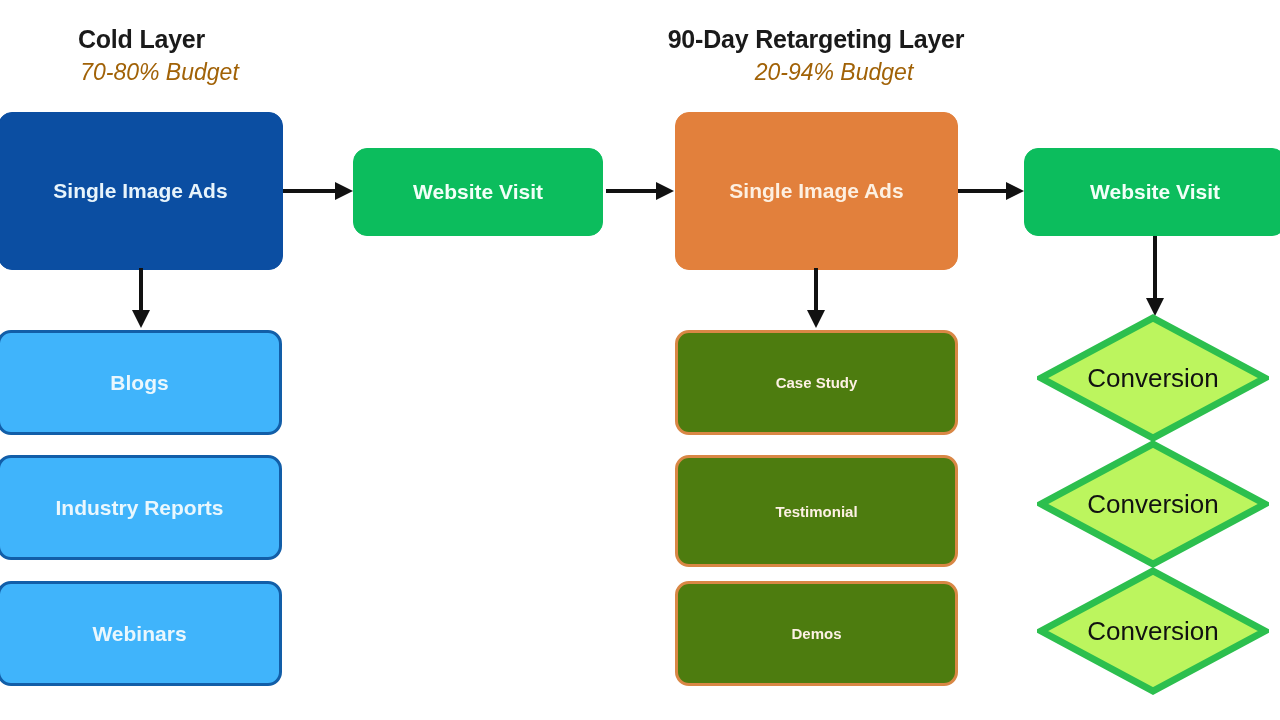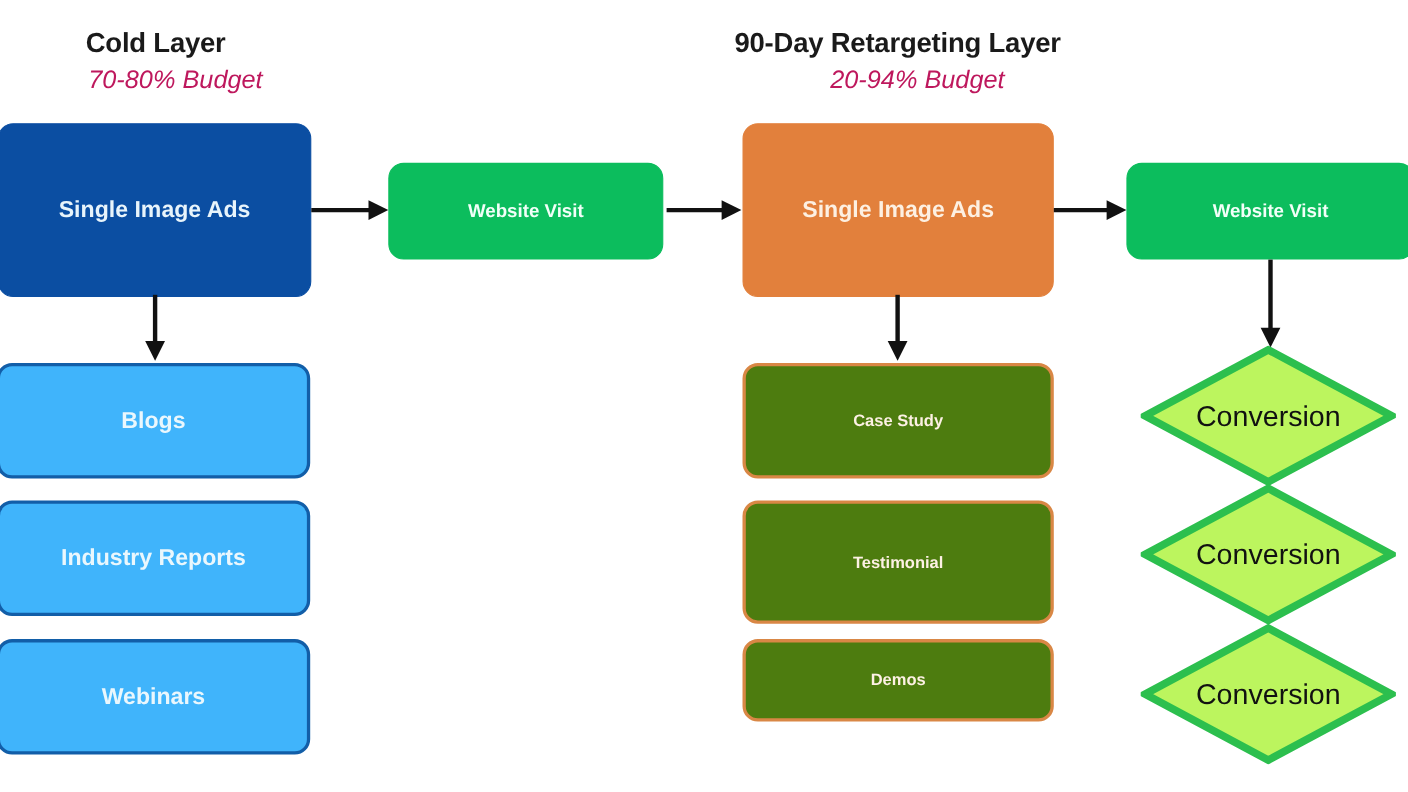--- a/index.html
+++ b/index.html
@@ -32,21 +32,21 @@
     font-size: 25px;
     font-weight: bold;
     color: #1a1a1a;
     letter-spacing: -0.2px;
     white-space: nowrap;
   }
   .col-header .hdr-sub {
     display: block;
     font-size: 23px;
     font-style: italic;
-    color: #be185d;
+    color: #a16207;
     margin-top: 9px;
     white-space: nowrap;
     padding-left: 36px;
   }
 
   
   .node {
     position: absolute;
     box-sizing: border-box;
     display: flex;
@@ -72,21 +72,21 @@
     background: #40b4fb;
     color: #eaf7fd;
     border: 3px solid #125ea8;
     font-size: 21px;
     border-radius: 14px;
   }
   .node-green {
     background: #0cbd5d;
     color: #f2fff8;
     border: 1px solid #0cbd5d;
-    font-size: 17px;
+    font-size: 21px;
     border-radius: 14px;
   }
   .node-darkorange {
     background: #e2803c;
     color: #fdf0e2;
     border: 1px solid #e2803c;
     font-size: 21px;
     border-radius: 14px;
   }
   .node-lightorange {
@@ -210,21 +210,21 @@
   </div>
 
   <div class="node node-lightorange" style="left:675px; top:330px; width:283px; height:105px;">
     <span class="node-label">Case Study</span>
   </div>
 
   <div class="node node-lightorange" style="left:675px; top:455px; width:283px; height:112px;">
     <span class="node-label">Testimonial</span>
   </div>
 
-  <div class="node node-lightorange" style="left:675px; top:581px; width:283px; height:75px;border-radius:14px;">
+  <div class="node node-lightorange" style="left:675px; top:581px; width:283px; height:105px;border-radius:14px;">
     <span class="node-label">Demos</span>
   </div>
 
   <div class="arrow" style="left:1146px; top:236px; width:18px; height:82px;">
     <svg width="18" height="82" viewBox="0 0 18 82">
       <line x1="9" y1="0" x2="9" y2="67" stroke="#111111" stroke-width="4"></line>
       <polygon points="9,80 0,62 18,62" fill="#111111"></polygon>
     </svg>
   </div>
 

